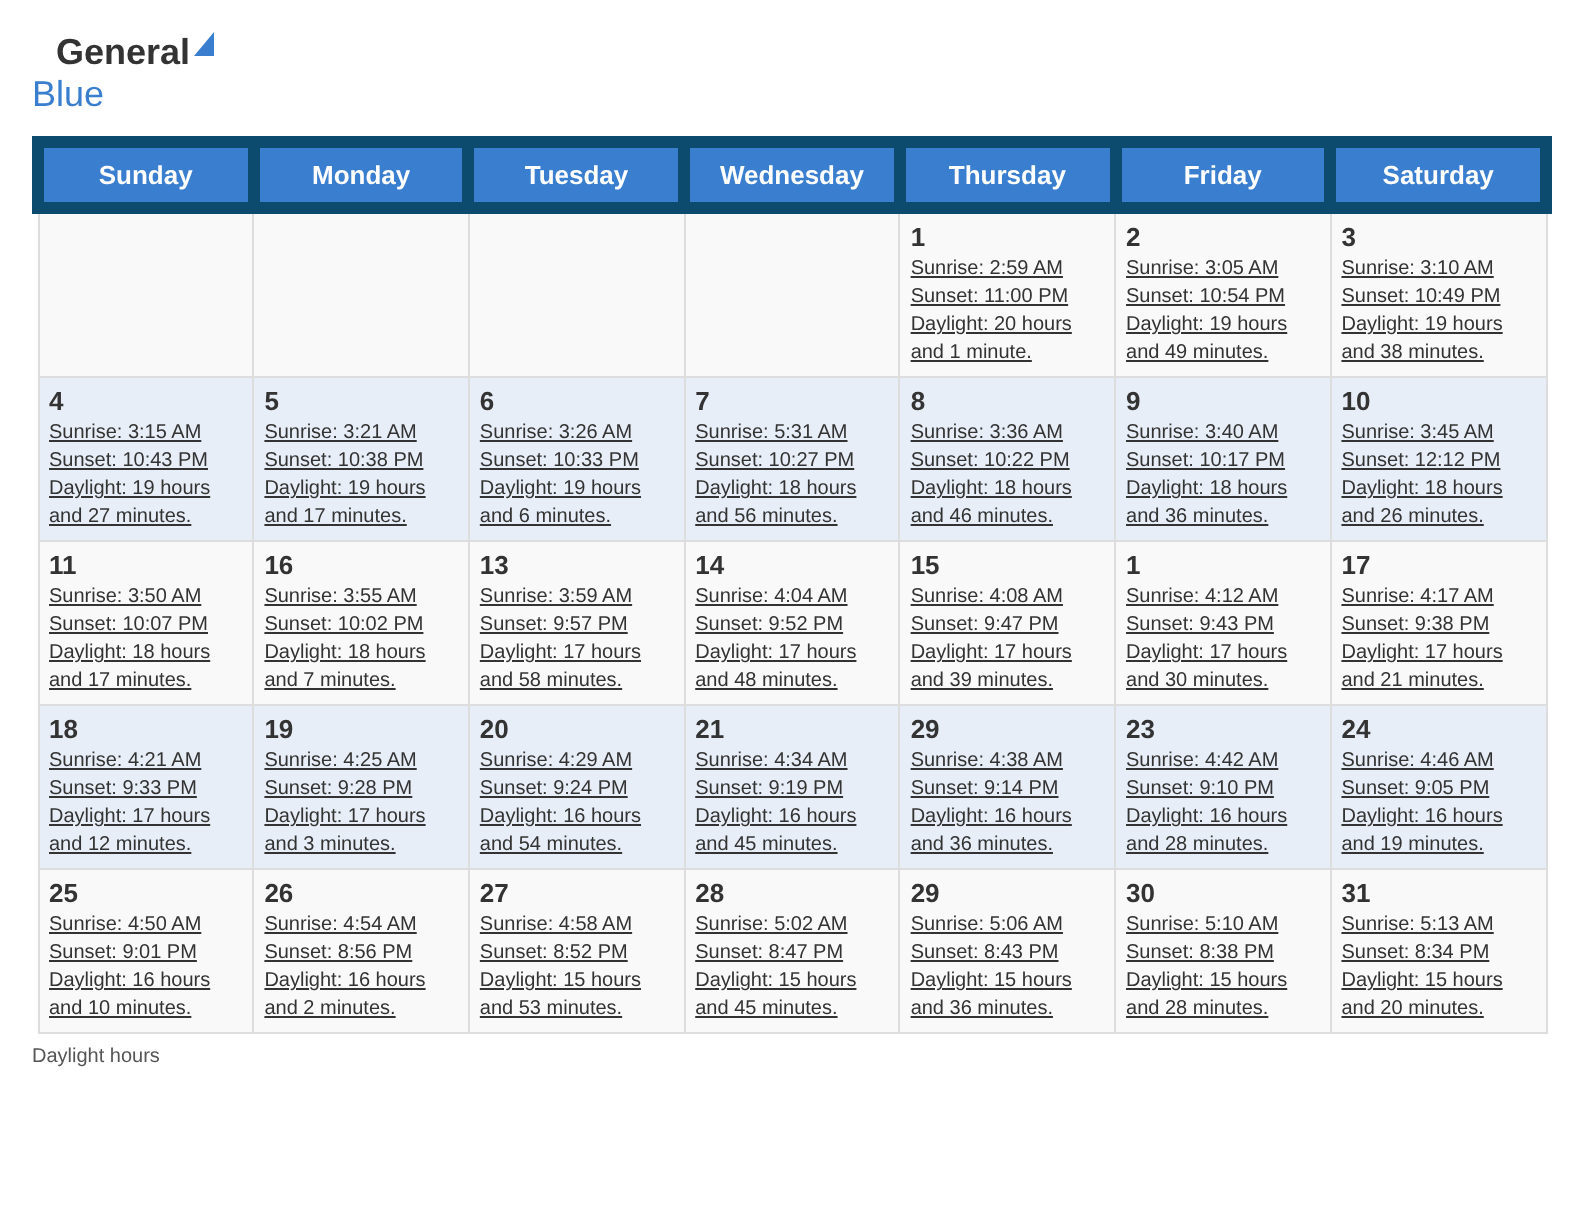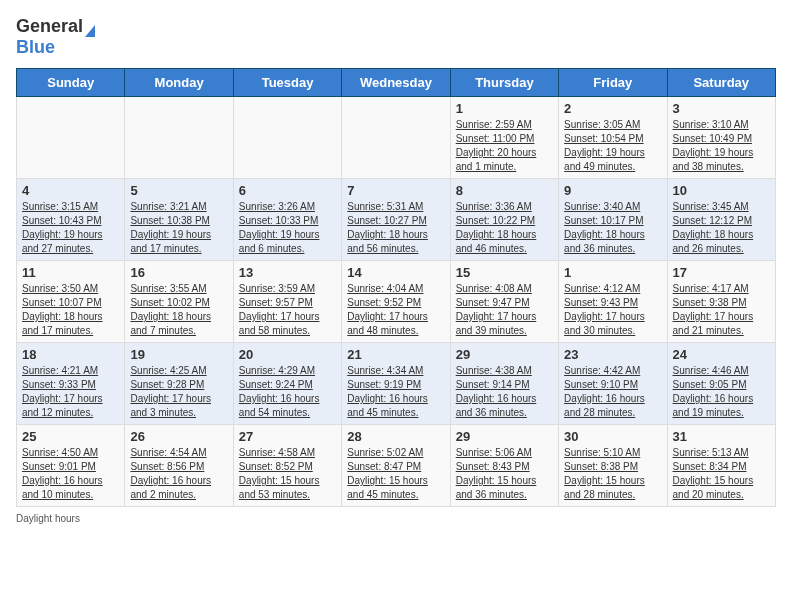--- a/index.html
+++ b/index.html
@@ -21,35 +21,36 @@
       flex-direction: column;
       align-items: flex-start;
     }
     .logo-general {
       font-size: 18px;
       font-weight: bold;
       color: #333;
     }
     .logo-blue {
       font-size: 18px;
-      font-weight: bold;
+      font-weight: normal;
       color: #3a7ecf;
     }
     .logo-icon {
       display: inline-block;
       width: 0;
       height: 0;
       border-left: 10px solid transparent;
       border-bottom: 12px solid #3a7ecf;
       margin-left: 2px;
       vertical-align: middle;
     }
     .logo-top {
       display: flex;
-      align-items: flex-end;
+      align-items: flex-start;
+      margin-left: 12px;
     }
     .title-area {
       text-align: right;
     }
     .title-area h1 {
       font-size: 36px;
       font-weight: bold;
       color: #333;
     }
     .title-area h2 {
@@ -61,21 +62,21 @@
       width: 100%;
       border-collapse: collapse;
       table-layout: fixed;
     }
     thead tr th {
       background-color: #3a7ecf;
       color: #fff;
       font-size: 13px;
       font-weight: bold;
       padding: 6px 4px;
-      border: 1px solid #0c4a6e;
+      border: 6px solid #0c4a6e;
       text-align: center;
     }
     tbody tr td {
       vertical-align: top;
       border: 1px solid #ddd;
       padding: 4px 5px;
       font-size: 10.5px;
       color: #333;
       height: 80px;
     }

